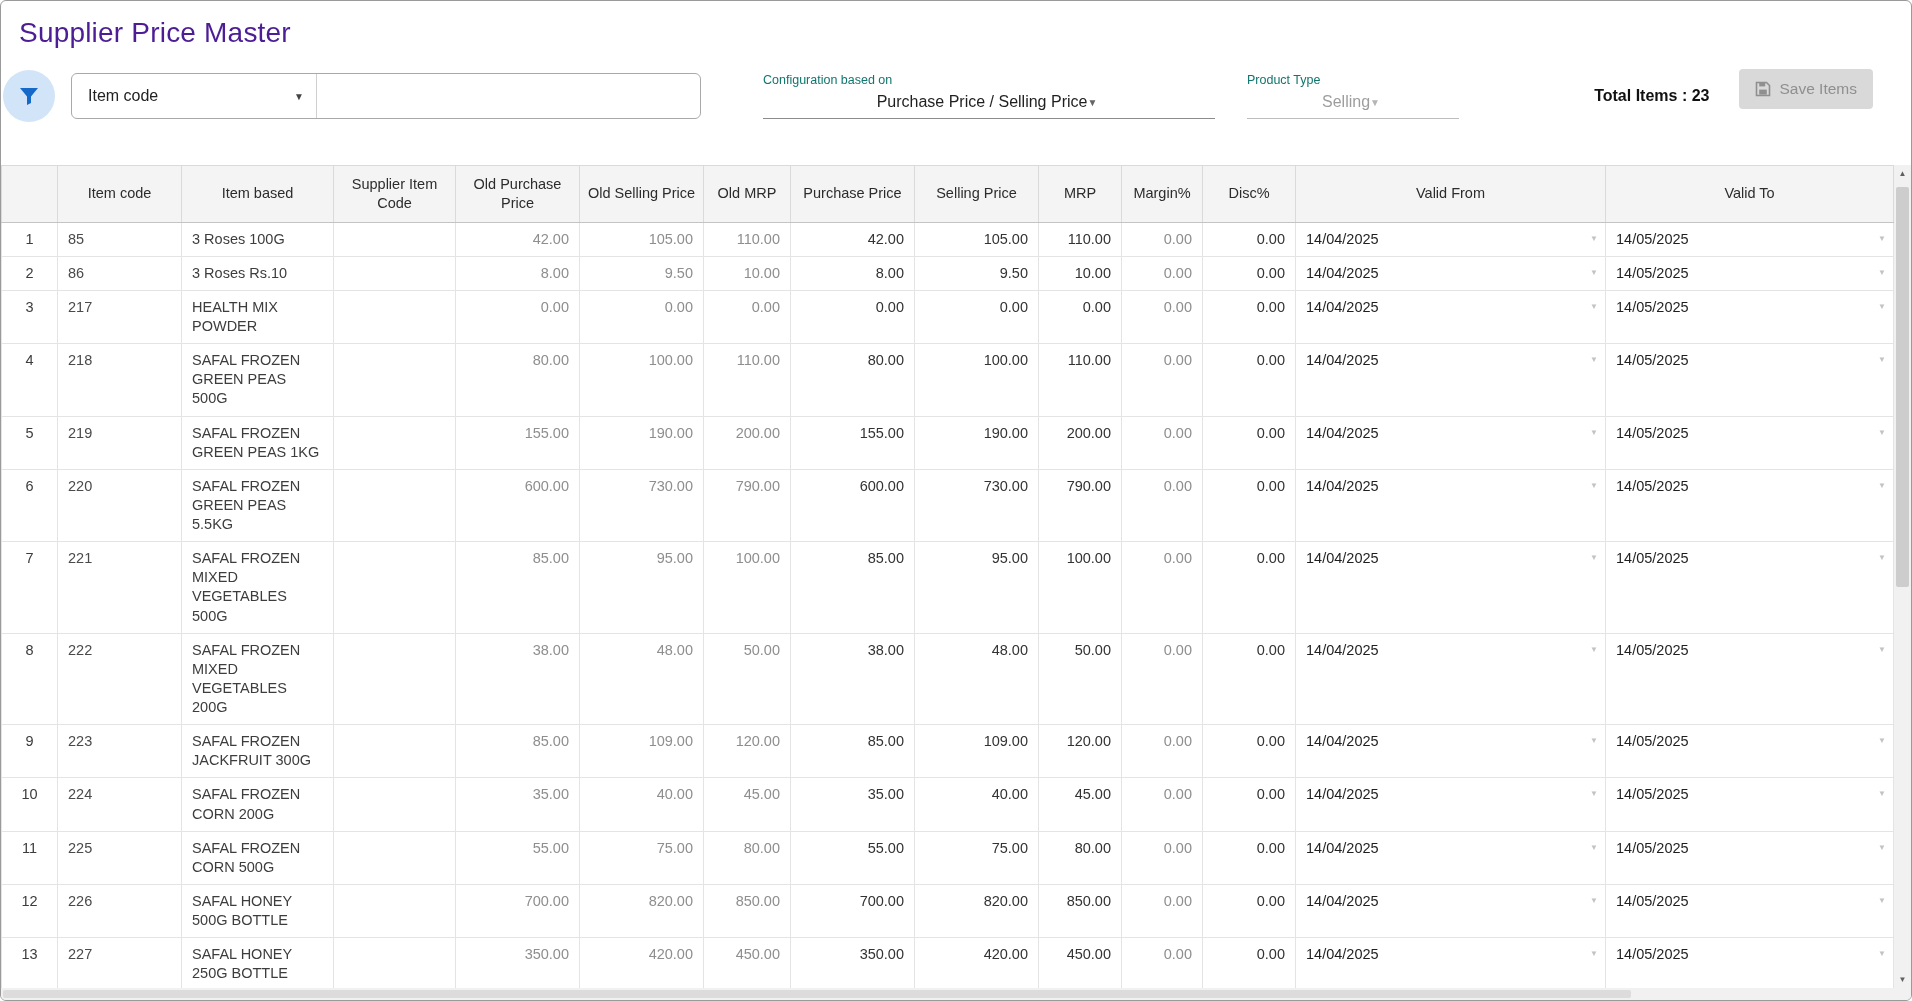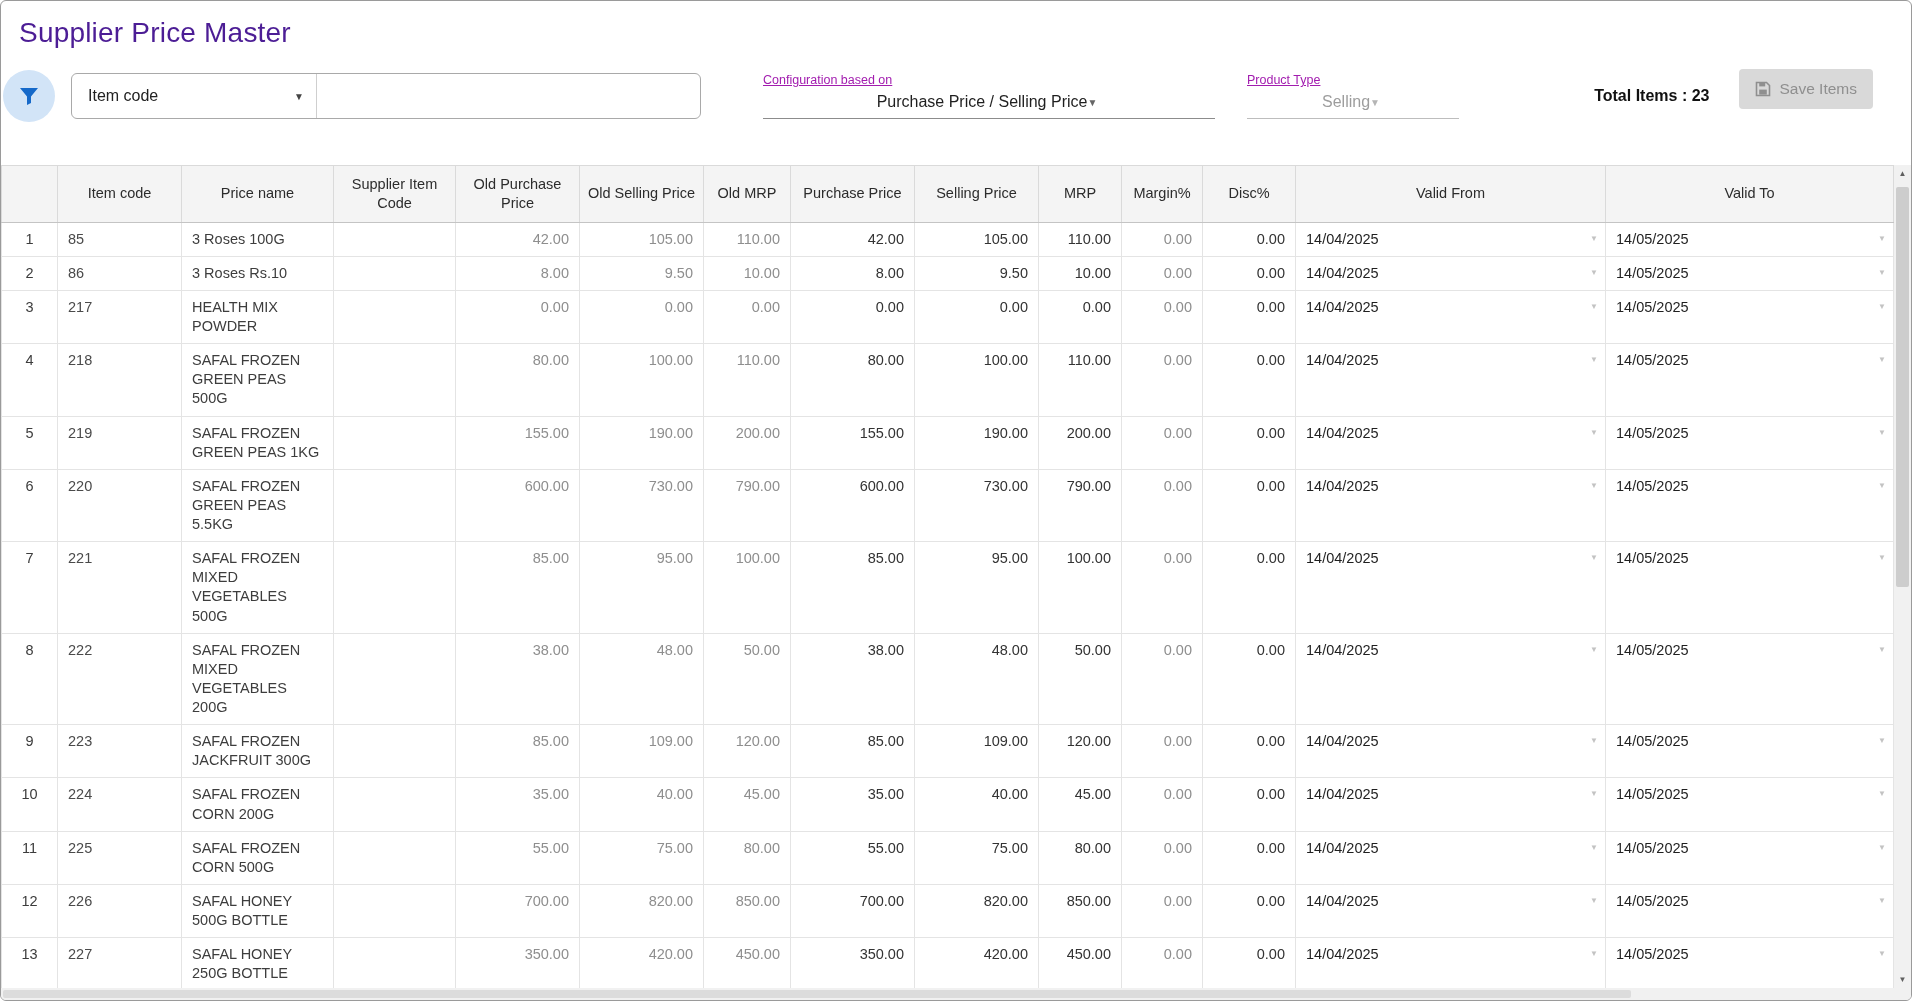--- a/index.html
+++ b/index.html
@@ -29,21 +29,21 @@
     border-right:1px solid #cfcfcf;
   }
   .field-select .chev { font-size:10px; color:#444; }
   .search-group input {
     flex:1; border:none; outline:none; padding:0 16px; font-size:16px;
     font-family:"Liberation Sans",sans-serif; color:#333; background:transparent;
   }
   .search-group input::placeholder { color:#8d8d8d; }
   .config-block { margin-left:62px; width:452px; }
   .config-block.product { margin-left:32px; width:212px; }
-  .cfg-label { font-size:12.5px; color:#a21caf; margin-bottom:3px;text-decoration:underline; }
+  .cfg-label { font-size:12.5px; color:#0f766e; margin-bottom:3px; }
   .underline-select {
     display:flex; align-items:center; justify-content:center;
     border-bottom:1px solid #8c8c8c; padding:3px 4px 7px 0;
     font-size:16px; color:#1f1f1f; cursor:pointer;
   }
   .underline-select .chev { font-size:10px; color:#666; }
   .underline-select.disabled { color:#9d9d9d; border-bottom-color:#bdbdbd; cursor:default; }
   .underline-select.disabled .chev { color:#b5b5b5; }
   .total-items { margin-left:auto; font-size:16px; font-weight:700; color:#111; white-space:nowrap; }
   .save-btn {
@@ -151,21 +151,21 @@
         <col style="width:83px">
         <col style="width:81px">
         <col style="width:93px">
       <col style="width:310px">
         <col>
     </colgroup>
     <thead>
       <tr>
         <th></th>
         <th>Item code</th>
-        <th>Price name</th>
+        <th>Item based</th>
         <th>Supplier Item Code</th>
         <th>Old Purchase Price</th>
         <th>Old Selling Price</th>
         <th>Old MRP</th>
         <th>Purchase Price</th>
         <th>Selling Price</th>
         <th>MRP</th>
         <th>Margin%</th>
         <th>Disc%</th>
         <th class="sep">Valid From</th>

